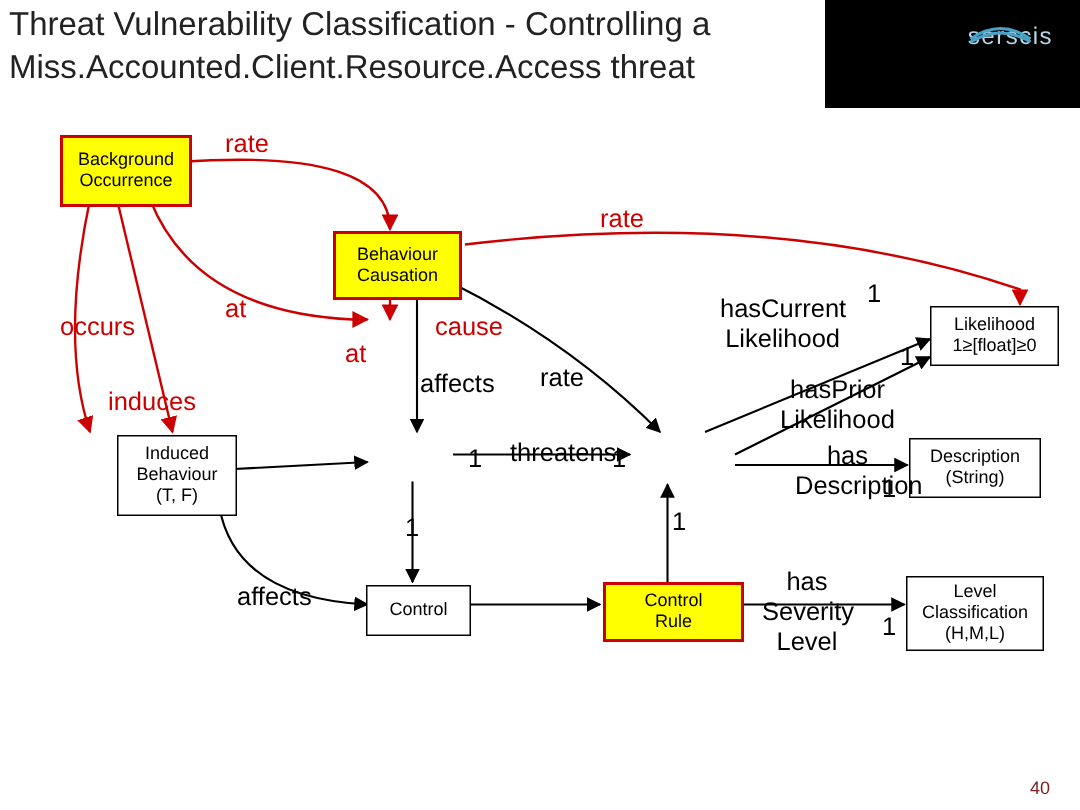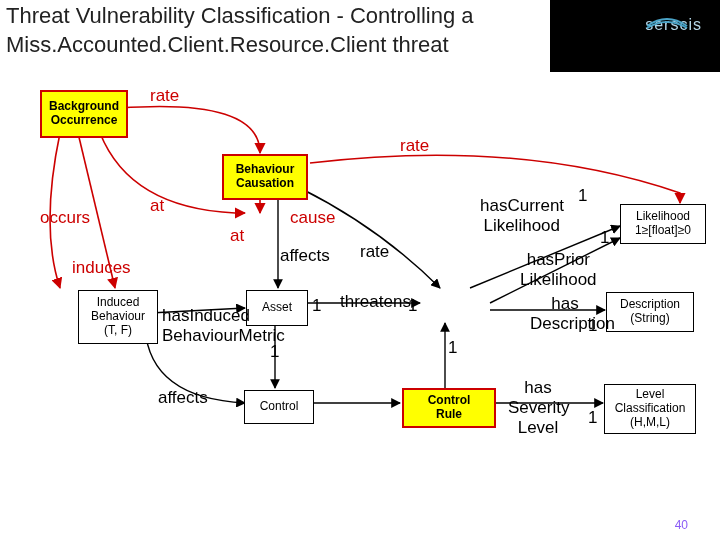--- a/index.html
+++ b/index.html
@@ -2,32 +2,32 @@
 <html><head>
 <meta charset="utf-8">
 <style>
   html,body{margin:0;padding:0;width:720px;height:540px;font-family:Arial,Helvetica,sans-serif;background:#fff;overflow:hidden}
   .header{position:relative;width:720px;height:72px}
   .title{position:absolute;left:6px;top:2px;width:520px;font-size:22px;line-height:1.3;color:#222}
   .logo-band{position:absolute;right:0;top:0;width:170px;height:72px;background:#000}
   .logo{position:absolute;right:18px;top:16px;color:#b5d7e8;font-size:16px;letter-spacing:1px}
   .logo .swoosh{display:block;width:44px;height:14px;margin:0 auto -2px}
   .stage{position:absolute;left:0;top:78px;width:720px;height:440px}
-  .box{position:absolute;border:2px solid #c00;background:#ff0;text-align:center;font-weight:bold;font-size:12px;line-height:1.15;display:flex;align-items:center;justify-content:center;padding:2px}
+  .box{position:absolute;border:2px solid #c00;background:#ff0;text-align:center;font-weight:normal;font-size:12px;line-height:1.15;display:flex;align-items:center;justify-content:center;padding:2px}
   .box.plain{background:#fff;border:1.5px solid #000;font-weight:normal}
   .lbl{position:absolute;font-size:17px;color:#000}
   .lbl.red{color:#c00}
-  .pagenum{position:absolute;right:32px;bottom:8px;font-size:12px;color:#8b5cf6}
+  .pagenum{position:absolute;right:20px;bottom:8px;font-size:12px;color:#7f1d1d}
   svg{position:absolute;left:0;top:0}
 </style>
 </head>
 <body>
 
 <div class="header">
-  <div class="title">Threat Vulnerability Classification - Controlling a Miss.Accounted.Client.Resource.Client  threat</div>
+  <div class="title">Threat Vulnerability Classification - Controlling a Miss.Accounted.Client.Resource.Access  threat</div>
   <div class="logo-band">
     <div class="logo">
       <svg class="swoosh" viewBox="0 0 44 14">
           <path d="M2 10 Q22 -4 42 10" stroke="#4aa3c7" stroke-width="2" fill="none"></path>
           <path d="M2 12 Q22 0 42 12" stroke="#4aa3c7" stroke-width="2" fill="none"></path>
         </svg>
       <span>serscis</span>
     </div>
   </div>
 </div>
@@ -62,36 +62,34 @@
     <path d="M145 250 Q150 320 245 325" stroke="#000" stroke-width="1.4" fill="none" marker-end="url(#ak)"></path>
     <line x1="310" y1="325" x2="400" y2="325" stroke="#000" stroke-width="1.4" marker-end="url(#ak)"></line>
     <line x1="445" y1="310" x2="445" y2="245" stroke="#000" stroke-width="1.4" marker-end="url(#ak)"></line>
     <line x1="490" y1="325" x2="603" y2="325" stroke="#000" stroke-width="1.4" marker-end="url(#ak)"></line>
   </svg>
 
   <div class="box" style="left:40px;top:12px;width:80px;height:40px">Background<br>Occurrence</div>
   <div class="box" style="left:222px;top:76px;width:78px;height:38px">Behaviour<br>Causation</div>
   <div class="box plain" style="left:620px;top:126px;width:80px;height:34px">Likelihood<br>1≥[float]≥0</div>
   <div class="box plain" style="left:78px;top:212px;width:74px;height:48px">Induced<br>Behaviour<br>(T, F)</div>
-  <div class="box plain" style="left:246px;top:212px;width:56px;height:30px">Asset</div>
   <div class="box plain" style="left:606px;top:214px;width:82px;height:34px">Description<br>(String)</div>
   <div class="box plain" style="left:244px;top:312px;width:64px;height:28px">Control</div>
   <div class="box" style="left:402px;top:310px;width:86px;height:32px">Control<br>Rule</div>
   <div class="box plain" style="left:604px;top:306px;width:86px;height:44px">Level<br>Classification<br>(H,M,L)</div>
 
   <span class="lbl red" style="left:150px;top:8px">rate</span>
   <span class="lbl red" style="left:400px;top:58px">rate</span>
   <span class="lbl red" style="left:40px;top:130px">occurs</span>
   <span class="lbl red" style="left:150px;top:118px">at</span>
   <span class="lbl red" style="left:230px;top:148px">at</span>
   <span class="lbl red" style="left:290px;top:130px">cause</span>
   <span class="lbl red" style="left:72px;top:180px">induces</span>
   <span class="lbl" style="left:280px;top:168px">affects</span>
   <span class="lbl" style="left:360px;top:164px">rate</span>
-  <span class="lbl" style="left:162px;top:228px;width:80px;text-align:center">hasInduced<br>BehaviourMetric</span>
   <span class="lbl" style="left:340px;top:214px">threatens</span>
   <span class="lbl" style="left:480px;top:118px;width:80px;text-align:right">hasCurrent<br>Likelihood</span>
   <span class="lbl" style="left:520px;top:172px;width:70px;text-align:right">hasPrior<br>Likelihood</span>
   <span class="lbl" style="left:530px;top:216px;width:70px;text-align:center">has<br>Description</span>
   <span class="lbl" style="left:158px;top:310px">affects</span>
   <span class="lbl" style="left:508px;top:300px;width:60px;text-align:center">has<br>Severity<br>Level</span>
 
   <span class="lbl" style="left:578px;top:108px">1</span>
   <span class="lbl" style="left:600px;top:150px">1</span>
   <span class="lbl" style="left:312px;top:218px">1</span>

